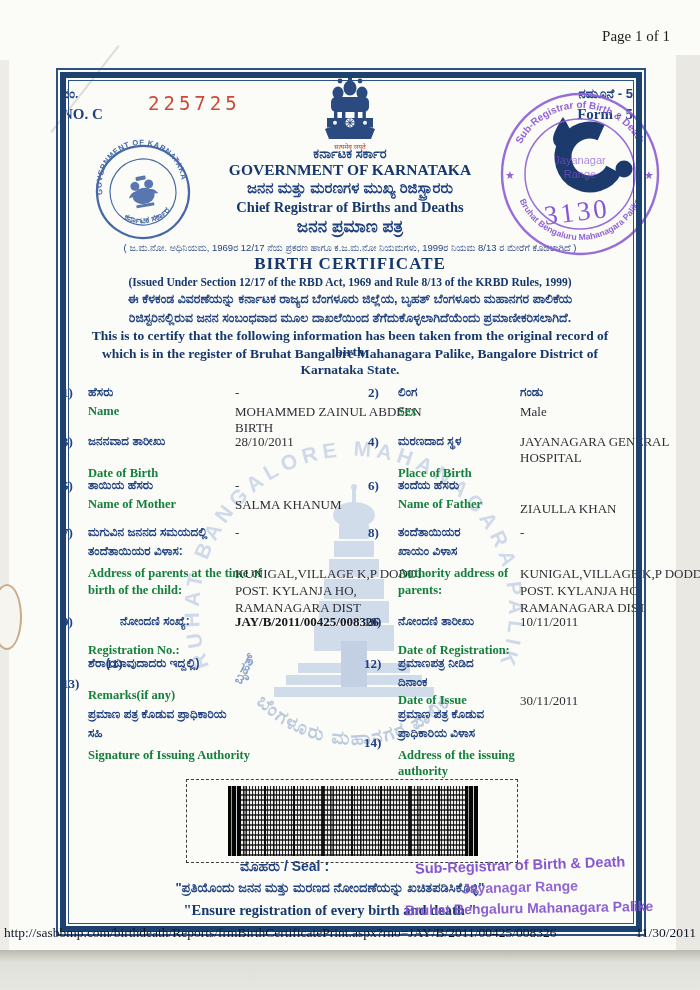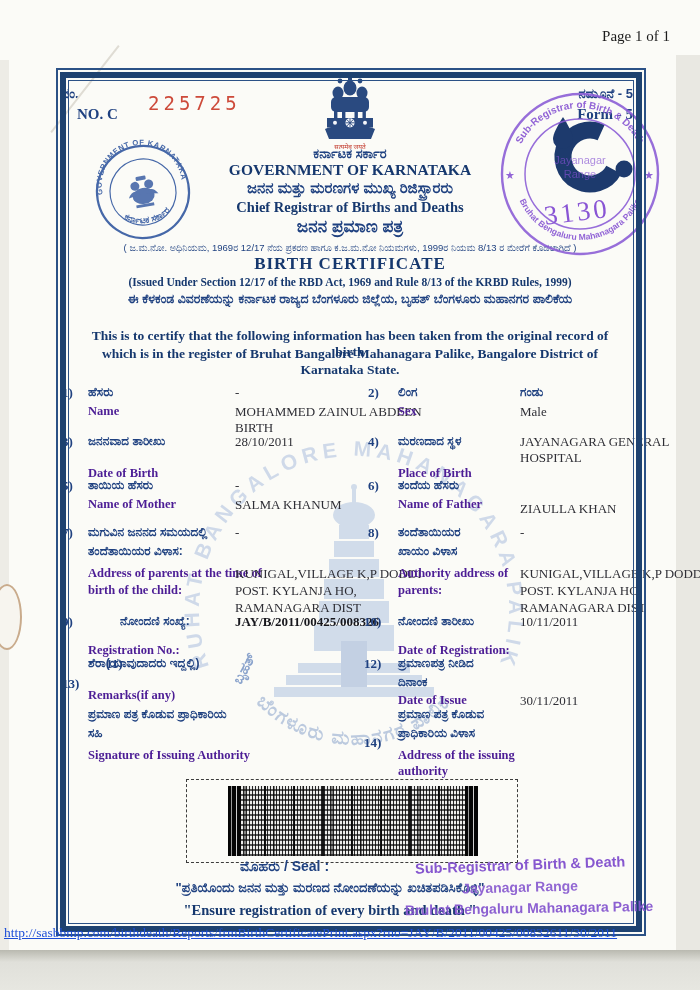--- a/index.html
+++ b/index.html
@@ -1,21 +1,21 @@
 <!DOCTYPE html>
 <html><head>
 <meta charset="utf-8">
 <style>
   html,body{margin:0;padding:0;}
   body{width:700px;height:990px;background:#eceae4;font-family:"Liberation Serif",serif;}
   .page{position:relative;width:700px;height:990px;background:#fbfbf7;overflow:hidden;}
   .a{position:absolute;white-space:nowrap;}
   .ctr{text-align:center;white-space:normal;}
   .kn{font-family:"Liberation Sans",sans-serif;font-size:12px;color:#1f4180;font-weight:600;}
-  .en{font-family:"Liberation Serif",serif;font-size:12.5px;color:#4c1d95;font-weight:600;}
+  .en{font-family:"Liberation Serif",serif;font-size:12.5px;color:#15803d;font-weight:600;}
   .num{font-family:"Liberation Serif",serif;font-size:13px;color:#1f4180;font-weight:600;}
   .val{font-family:"Liberation Serif",serif;font-size:13px;color:#2e2e35;}
   .valb{font-weight:bold;color:#17171d;}
   
   .frame{position:absolute;left:56px;top:68px;width:590px;height:868px;border:2px solid #2b5186;z-index:5;pointer-events:none;box-sizing:border-box;}
   .frame .mid{position:absolute;inset:2px;border:6px solid #1e4270;}
   .frame .inner{position:absolute;inset:2px;border:1px solid #2b5186;}
   
   .pageno{left:560px;top:28px;width:110px;text-align:right;font-size:15px;color:#1c1c1c;z-index:2;}
   .serial{left:148px;top:92px;font-family:"DejaVu Sans Mono",monospace;font-size:19px;letter-spacing:4px;color:#cd4a3a;z-index:2;}
@@ -31,21 +31,21 @@
      repeating-linear-gradient(90deg, transparent 0 7px, rgba(0,0,0,.9) 7px 9px, transparent 9px 16px, rgba(0,0,0,.45) 16px 18px, transparent 18px 29px),
      #ececea;}
   .barcode::before,.barcode::after{content:"";position:absolute;top:0;width:13px;height:70px;
      background:repeating-linear-gradient(90deg,#050505 0 3px,#9a9a9a 3px 4px,#050505 4px 8px,#cfcfcf 8px 9px,#050505 9px 13px);}
   .barcode::before{left:0;}
   .barcode::after{right:0;}
   
   .purple{font-family:"Liberation Sans",sans-serif;color:#8657cf;font-weight:bold;z-index:6;}
   .quote-kn{left:80px;top:880px;width:500px;text-align:center;font-size:13px;font-weight:bold;color:#1f4180;font-family:"Liberation Sans",sans-serif;z-index:2;}
   .quote-en{left:80px;top:902px;width:500px;text-align:center;font-size:14.5px;font-weight:bold;color:#16386e;z-index:2;}
-  .urlrow{left:4px;top:925px;width:692px;display:flex;font-size:13.5px;color:#1d4ed8;z-index:6;text-decoration:underline;}
+  .urlrow{left:4px;top:925px;width:692px;display:flex;justify-content:space-between;font-size:13.5px;color:#0f172a;z-index:6;}
   
   .edge-bottom{left:0;top:950px;width:700px;height:40px;background:linear-gradient(#b9b9b0,#e0e0da 30%,#e7e7e1);z-index:7;}
   .edge-right{left:676px;top:55px;width:24px;height:900px;background:#e9e8e2;z-index:0;}
   .edge-left{left:0;top:60px;width:9px;height:895px;background:#edecE6;z-index:0;}
   .hole{left:-8px;top:584px;width:26px;height:62px;border:2px solid #c9ab8c;border-radius:50%;background:#f7f5ef;z-index:8;}
   .crease{left:30px;top:88px;width:110px;height:2px;background:#dbd8cf;transform:rotate(-52deg);z-index:2;opacity:.9;}
 </style>
 </head>
 <body>
 
@@ -88,21 +88,21 @@
         <rect x="136" y="200" width="80" height="26"></rect>
       <rect x="120" y="238" width="112" height="10"></rect>
         <rect x="108" y="250" width="136" height="10"></rect>
         <rect x="96" y="262" width="160" height="10"></rect>
       <rect x="163" y="216" width="26" height="46" fill="#9fb4d6"></rect>
     </g>
   </svg>
   <div class="a wm-word">ಬೃಹತ್</div>
 
   <div class="a kn" style="left:62px;top:86px;font-size:13px;">ನಂ.</div>
-  <div class="a num" style="left:62px;top:106px;font-size:15px;font-weight:bold;margin-left:15px;">NO. C</div>
+  <div class="a num" style="left:62px;top:106px;font-size:15px;font-weight:bold;">NO. C</div>
   <div class="a serial">225725</div>
   <div class="a kn" style="left:545px;top:86px;width:88px;text-align:right;font-size:13px;">ನಮೂನೆ - 5</div>
   <div class="a num" style="left:558px;top:106px;width:75px;text-align:right;font-size:15px;font-weight:bold;">Form - 5</div>
 
   <svg class="a" style="left:317px;top:76px;z-index:2;" width="66" height="80" viewBox="0 0 66 80">
     <g fill="#2a4a80">
       <rect x="31" y="0" width="4" height="6"></rect>
         <circle cx="23" cy="5" r="2.4"></circle>
         <circle cx="43" cy="5" r="2.4"></circle>
       <ellipse cx="33" cy="12" rx="6.5" ry="7.5"></ellipse>
@@ -130,20 +130,21 @@
 
   <div class="a ctr kn" style="left:150px;top:146px;width:400px;font-size:13px;z-index:2;">ಕರ್ನಾಟಕ ಸರ್ಕಾರ</div>
   <div class="a ctr hdr-navy" style="left:150px;top:161px;width:400px;font-size:15.5px;font-weight:bold;z-index:2;">GOVERNMENT OF KARNATAKA</div>
   <div class="a ctr kn" style="left:150px;top:179px;width:400px;font-size:15px;z-index:2;">ಜನನ ಮತ್ತು ಮರಣಗಳ ಮುಖ್ಯ ರಿಜಿಸ್ಟ್ರಾರರು</div>
   <div class="a ctr hdr-navy" style="left:150px;top:199px;width:400px;font-size:14.5px;font-weight:bold;z-index:2;">Chief Registrar of Births and Deaths</div>
   <div class="a ctr kn" style="left:150px;top:217px;width:400px;font-size:17px;z-index:2;">ಜನನ ಪ್ರಮಾಣ ಪತ್ರ</div>
   <div class="a ctr kn" style="left:68px;top:242px;width:564px;font-size:9.5px;font-weight:400;z-index:2;">( ಜ.ಮ.ನೋ. ಅಧಿನಿಯಮ, 1969ರ 12/17 ನೆಯ ಪ್ರಕರಣ ಹಾಗೂ ಕ.ಜ.ಮ.ನೋ ನಿಯಮಗಳು, 1999ರ ನಿಯಮ 8/13 ರ ಮೇರೆಗೆ ಕೊಡಲಾಗಿದೆ )</div>
   <div class="a ctr hdr-navy" style="left:150px;top:254px;width:400px;font-size:17px;font-weight:bold;letter-spacing:1px;z-index:2;">BIRTH CERTIFICATE</div>
   <div class="a ctr hdr-navy" style="left:100px;top:276px;width:500px;font-size:11.5px;font-weight:600;z-index:2;">(Issued Under Section 12/17 of the RBD Act, 1969 and Rule 8/13 of the KRBD Rules, 1999)</div>
   <div class="a ctr kn" style="left:72px;top:292px;width:556px;font-size:12.5px;z-index:2;">ಈ ಕೆಳಕಂಡ ವಿವರಣೆಯನ್ನು ಕರ್ನಾಟಕ ರಾಜ್ಯದ ಬೆಂಗಳೂರು ಜಿಲ್ಲೆಯ, ಬೃಹತ್ ಬೆಂಗಳೂರು ಮಹಾನಗರ ಪಾಲಿಕೆಯ</div>
+  <div class="a ctr kn" style="left:72px;top:311px;width:556px;font-size:12.5px;z-index:2;">ರಿಜಿಸ್ಟರಿನಲ್ಲಿರುವ ಜನನ ಸಂಬಂಧವಾದ ಮೂಲ ದಾಖಲೆಯಿಂದ ತೆಗೆದುಕೊಳ್ಳಲಾಗಿದೆಯೆಂದು ಪ್ರಮಾಣೀಕರಿಸಲಾಗಿದೆ.</div>
   <div class="a ctr hdr-navy" style="left:78px;top:328px;width:544px;font-size:13.5px;font-weight:bold;z-index:2;">This is to certify that the following information has been taken from the original record of birth</div>
   <div class="a ctr hdr-navy" style="left:78px;top:346px;width:544px;font-size:13.5px;font-weight:bold;z-index:2;">which is in the register of Bruhat Bangalore Mahanagara Palike, Bangalore District of Karnataka State.</div>
 
   <svg class="a" style="left:84px;top:138px;z-index:3;transform:rotate(-10deg);" width="118" height="108" viewBox="0 0 118 108">
     <defs>
       <path id="kst" d="M22,62 A40,40 0 1 1 96,62"></path>
       <path id="ksb" d="M26,66 A38,38 0 0 0 92,66"></path>
     </defs>
     <circle cx="59" cy="54" r="46" fill="none" stroke="#4668a8" stroke-width="2.2"></circle>
     <circle cx="59" cy="54" r="33" fill="none" stroke="#4668a8" stroke-width="1.2"></circle>

